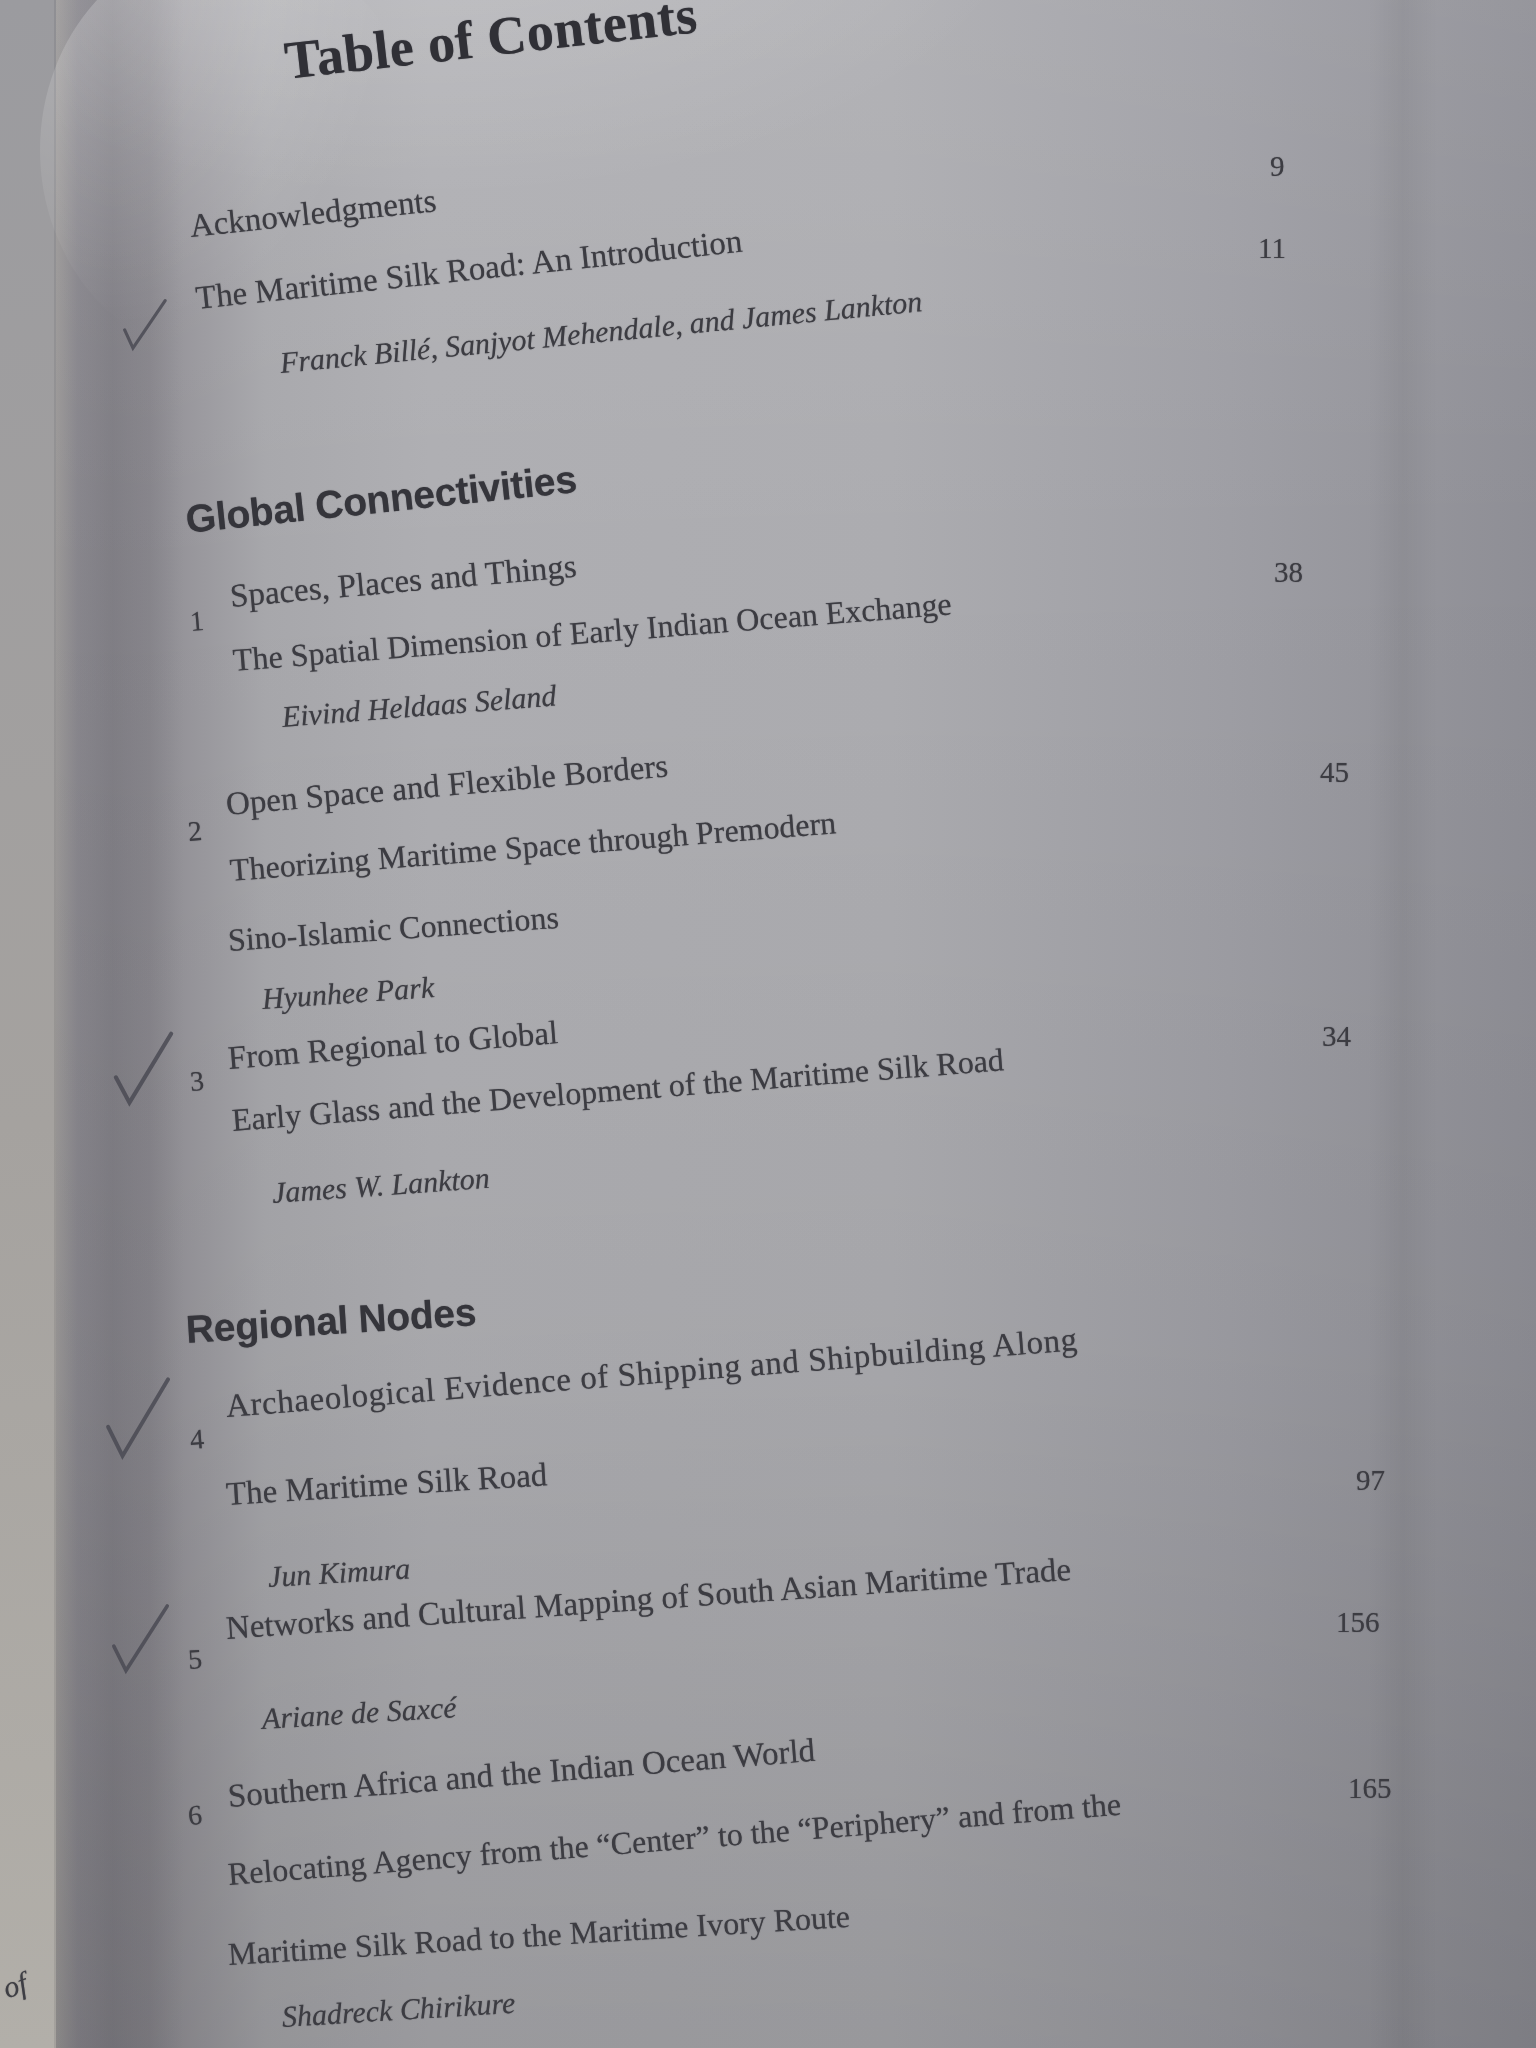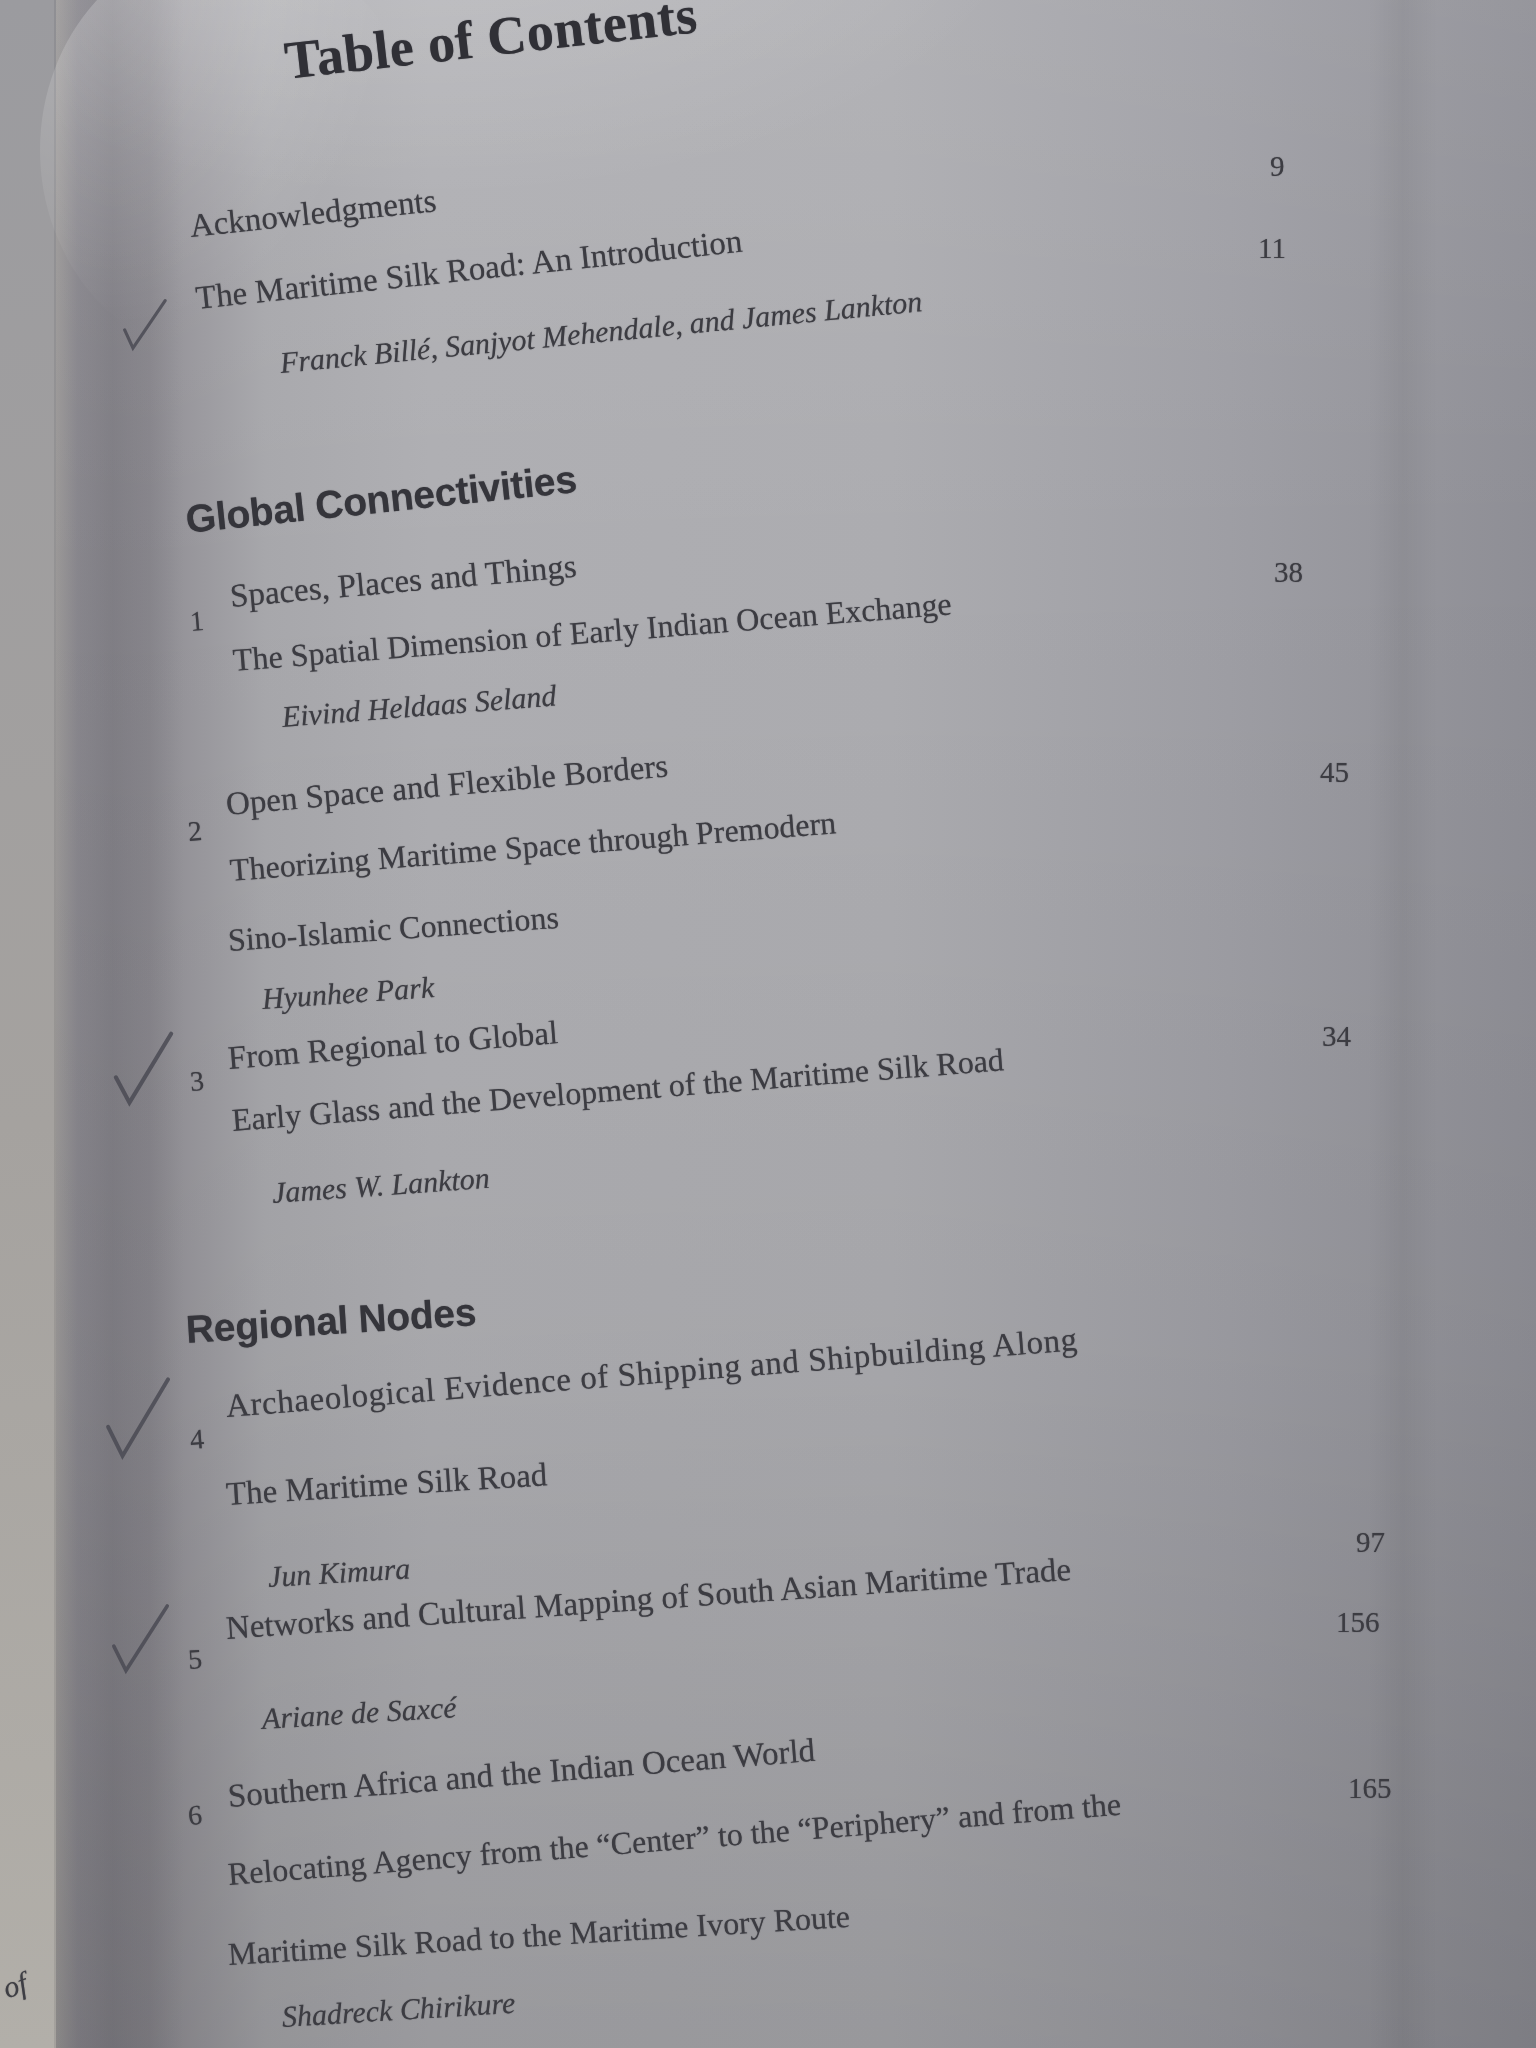--- a/index.html
+++ b/index.html
@@ -85,21 +85,21 @@
 
     <div class="t sec" style="left:186px;top:1308px;transform:rotate(-3.5deg);">Regional Nodes</div>
 
     <svg class="check" style="left:104px;top:1374px;transform:rotate(2deg);" width="66" height="90" viewBox="0 0 60 80">
       <path d="M4 48 L18 74 L57 3" stroke="#4b4b54" stroke-width="3.6" fill="none" stroke-linecap="round"></path>
     </svg>
     <div class="t num" style="left:190px;top:1424px;transform:rotate(-4.5deg);">4</div>
     <div class="t entry" style="left:226px;top:1388px;transform:rotate(-4.5deg);letter-spacing:.6px;">Archaeological Evidence of Shipping and Shipbuilding Along</div>
     <div class="t entry" style="left:226px;top:1476px;transform:rotate(-3.5deg);">The Maritime Silk Road</div>
     <div class="t auth" style="left:268px;top:1560px;transform:rotate(-3.5deg);">Jun Kimura</div>
-    <div class="t pg" style="left:1356px;top:1526px;font-family:Liberation Serif, serif;">97</div>
+    <div class="t pg" style="left:1356px;top:1464px;font-family:Liberation Serif, serif;">97</div>
 
     <svg class="check" style="left:110px;top:1600px;transform:rotate(2deg);" width="60" height="82" viewBox="0 0 60 80">
       <path d="M4 46 L17 70 L56 4" stroke="#4b4b54" stroke-width="3.6" fill="none" stroke-linecap="round"></path>
     </svg>
     <div class="t num" style="left:188px;top:1644px;transform:rotate(-4deg);">5</div>
     <div class="t entry" style="left:226px;top:1610px;transform:rotate(-4deg);">Networks and Cultural Mapping of South Asian Maritime Trade</div>
     <div class="t auth" style="left:262px;top:1702px;transform:rotate(-3.5deg);">Ariane de Saxcé</div>
     <div class="t pg" style="left:1336px;top:1606px;">156</div>
 
     <div class="t num" style="left:188px;top:1800px;transform:rotate(-4.5deg);">6</div>

